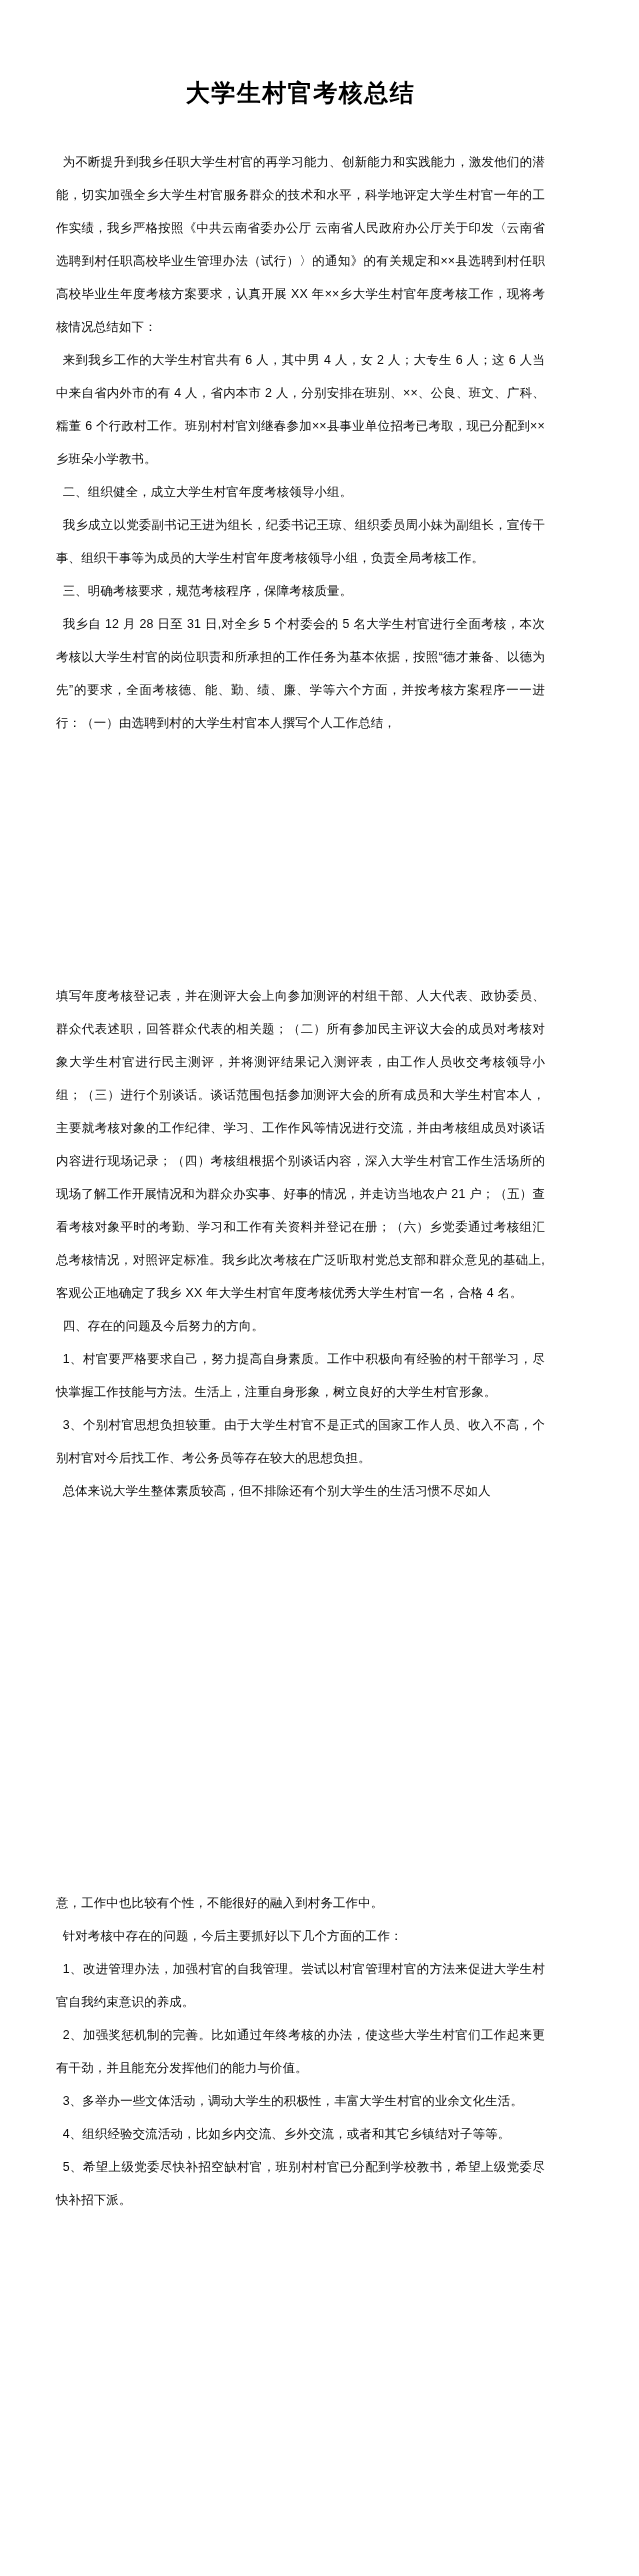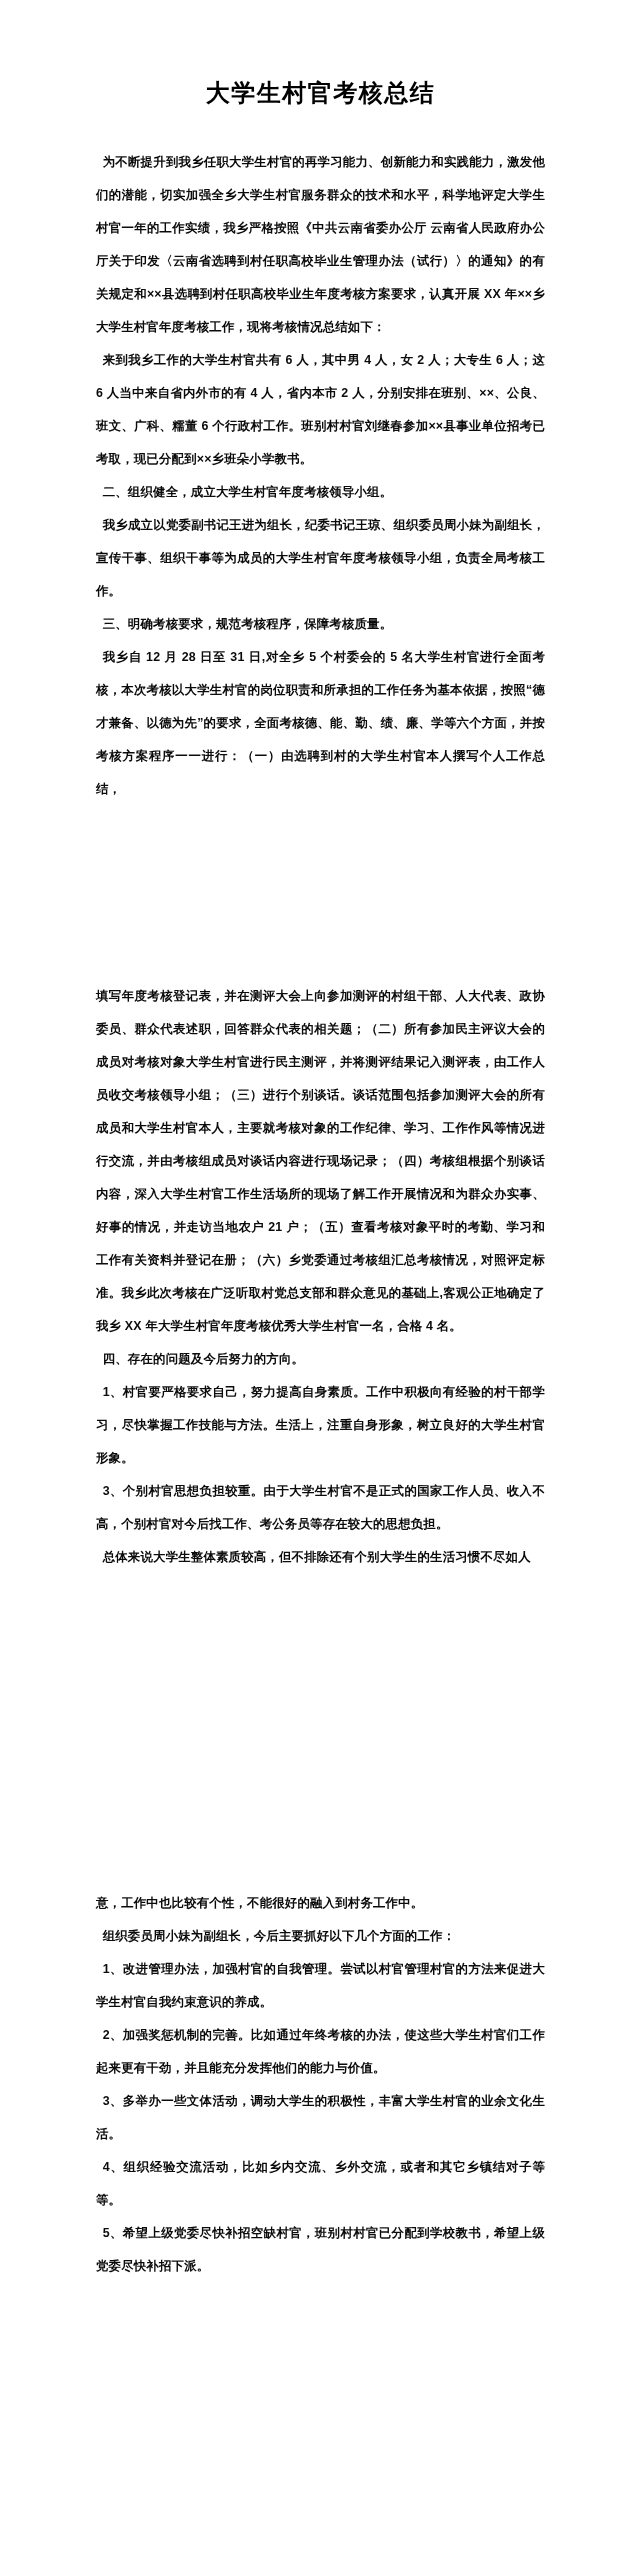--- a/index.html
+++ b/index.html
@@ -11,21 +11,21 @@
     position: relative;
     width: 639px;
     height: 2711px;
     background: #ffffff;
     color: #0b0b0b;
     font-family: "Liberation Sans", "DejaVu Sans", sans-serif;
   }
   .page {
     box-sizing: border-box;
     height: 904px;
-    padding-left: 96px;
+    padding-left: 56px;
     padding-right: 94px;
     overflow: hidden;
   }
   .page--1 { padding-top: 75px; }
   .page--2 { padding-top: 76px; }
   .page--3 { padding-top: 79px; }
   .title {
     margin: 0 0 35px 0;
     font-family: "DejaVu Serif", "Liberation Serif", serif;
     font-weight: bold;
@@ -34,21 +34,21 @@
     letter-spacing: 1.5px;
     text-align: center;
     color: #000000;
   }
   .para, .heading {
     margin: 0;
     font-size: 12.4px;
     line-height: 33px;
     letter-spacing: 0.2px;
     text-align: justify;
-    font-weight: bold;
+    font-weight: normal;
   }
   .indent { text-indent: 6.7px; }
 </style>
 </head>
 <body>
 
 <div class="doc">
 
   <section class="page page--1">
     <h1 class="title">大学生村官考核总结</h1>
@@ -63,21 +63,21 @@
   <section class="page page--2">
     <p class="para">填写年度考核登记表，并在测评大会上向参加测评的村组干部、人大代表、政协委员、群众代表述职，回答群众代表的相关题；（二）所有参加民主评议大会的成员对考核对象大学生村官进行民主测评，并将测评结果记入测评表，由工作人员收交考核领导小组；（三）进行个别谈话。谈话范围包括参加测评大会的所有成员和大学生村官本人，主要就考核对象的工作纪律、学习、工作作风等情况进行交流，并由考核组成员对谈话内容进行现场记录；（四）考核组根据个别谈话内容，深入大学生村官工作生活场所的现场了解工作开展情况和为群众办实事、好事的情况，并走访当地农户 21 户；（五）查看考核对象平时的考勤、学习和工作有关资料并登记在册；（六）乡党委通过考核组汇总考核情况，对照评定标准。我乡此次考核在广泛听取村党总支部和群众意见的基础上,客观公正地确定了我乡 XX 年大学生村官年度考核优秀大学生村官一名，合格 4 名。</p>
     <p class="heading indent">四、存在的问题及今后努力的方向。</p>
     <p class="para indent">1、村官要严格要求自己，努力提高自身素质。工作中积极向有经验的村干部学习，尽快掌握工作技能与方法。生活上，注重自身形象，树立良好的大学生村官形象。</p>
     <p class="para indent">3、个别村官思想负担较重。由于大学生村官不是正式的国家工作人员、收入不高，个别村官对今后找工作、考公务员等存在较大的思想负担。</p>
     <p class="para indent">总体来说大学生整体素质较高，但不排除还有个别大学生的生活习惯不尽如人</p>
   </section>
 
   <section class="page page--3">
     <p class="para">意，工作中也比较有个性，不能很好的融入到村务工作中。</p>
-    <p class="para indent">组织委员周小妹为副组长，今后主要抓好以下几个方面的工作：</p>
+    <p class="para indent">针对考核中存在的问题，今后主要抓好以下几个方面的工作：</p>
     <p class="para indent">1、改进管理办法，加强村官的自我管理。尝试以村官管理村官的方法来促进大学生村官自我约束意识的养成。</p>
     <p class="para indent">2、加强奖惩机制的完善。比如通过年终考核的办法，使这些大学生村官们工作起来更有干劲，并且能充分发挥他们的能力与价值。</p>
     <p class="para indent">3、多举办一些文体活动，调动大学生的积极性，丰富大学生村官的业余文化生活。</p>
     <p class="para indent">4、组织经验交流活动，比如乡内交流、乡外交流，或者和其它乡镇结对子等等。</p>
     <p class="para indent">5、希望上级党委尽快补招空缺村官，班别村村官已分配到学校教书，希望上级党委尽快补招下派。</p>
   </section>
 
 </div>
 
 

